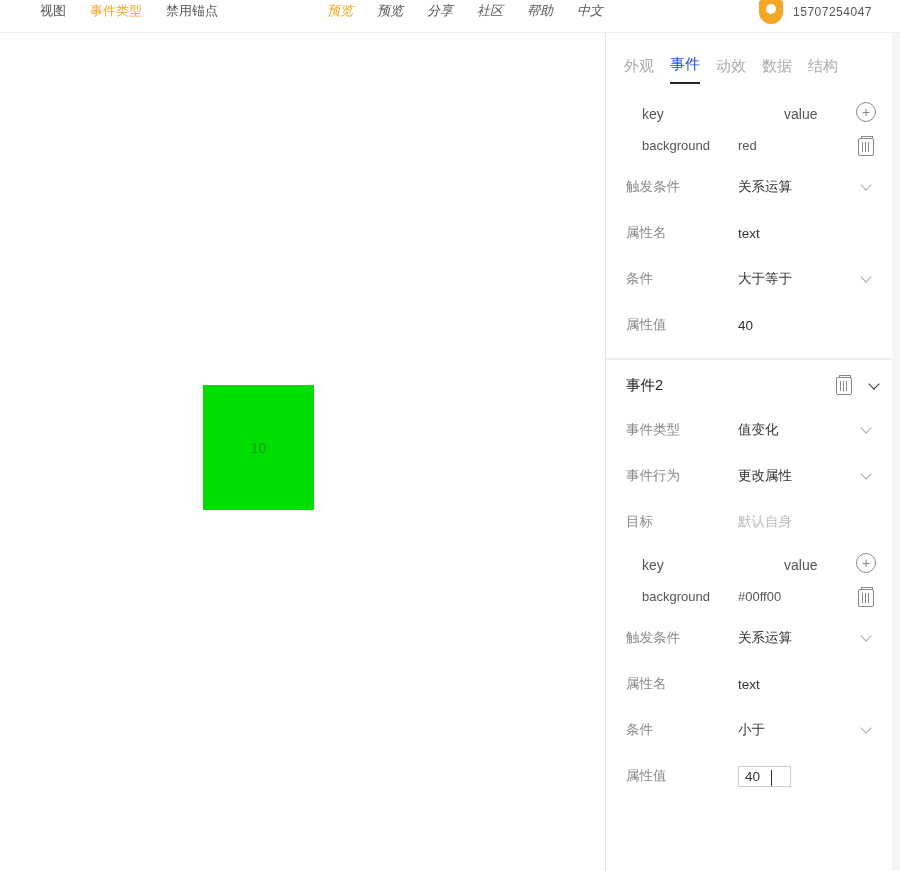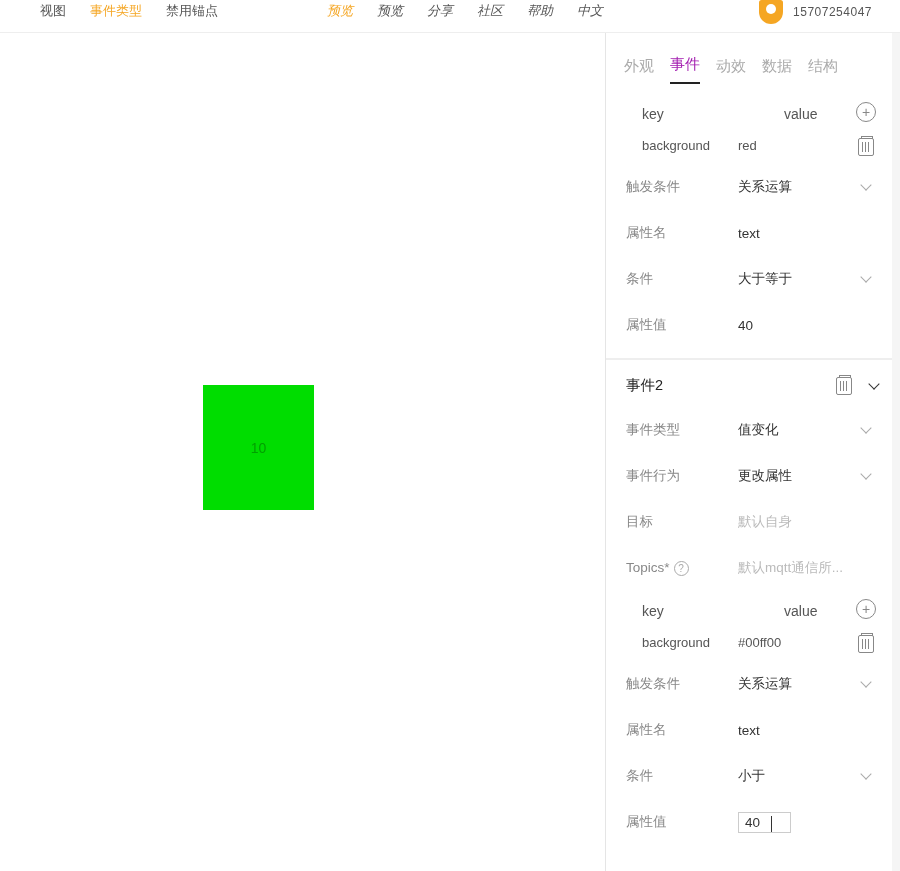--- a/index.html
+++ b/index.html
@@ -14,21 +14,21 @@
 .avatar { width:24px; height:24px; background:#f5a623; border-radius:3px 3px 14px 14px; position:relative; }
 .avatar::before { content:""; position:absolute; width:10px; height:10px; background:#fff; border-radius:50%; top:4px; left:7px; }
 .username { font-size:12px; color:#555; letter-spacing:0.5px; }
 .main { display:flex; height:838px; }
 .canvas { flex:1; background:#fff; position:relative; border-right:1px solid #e5e5e5; }
 .shape { position:absolute; left:203px; top:352px; width:111px; height:125px; background:#00dd00; display:flex; align-items:center; justify-content:center; color:#00a000; font-size:14px; }
 .panel { width:294px; background:#fff; height:838px; overflow-y:auto; position:relative; }
 .scrollbar { position:absolute; right:0; top:33px; width:8px; height:838px; background:#f5f5f5; z-index:10; }
 .tabs { display:flex; padding:22px 18px 10px 18px; gap:16px;align-items:flex-end; }
 .tab { font-size:15px; color:#aaa; cursor:pointer; padding-bottom:8px; }
-.tab.active { color:#a21caf; border-bottom:2px solid #222; font-weight:500; }
+.tab.active { color:#1d4ed8; border-bottom:2px solid #222; font-weight:500; }
 .section { border-bottom:1px solid #eee; padding-bottom:10px; }
 .kv-head { display:flex; align-items:flex-end; padding:8px 18px; }
 .kv-col1 { width:110px; font-size:14px; color:#555; text-align:left; padding-left:18px; }
 .kv-col2 { flex:1; font-size:14px; color:#555; text-align:left; padding-left:4px;margin-left:46px; }
 .kv-icon { width:20px; height:20px; border:1.5px solid #888; border-radius:50%; display:flex; align-items:center; justify-content:center; font-size:14px; color:#888; cursor:pointer; margin-right:6px; }
 .kv-row { display:flex; align-items:flex-start; padding:8px 18px; }
 .kv-k { width:110px; font-size:13px; color:#555; padding-left:18px; overflow:hidden; }
 .kv-v { flex:1; font-size:13px; color:#555; padding-left:4px; }
 .del-icon { width:16px; height:18px; border:1px solid #888; border-radius:2px; cursor:pointer; position:relative; margin-right:8px; }
 .del-icon::before { content:""; position:absolute; top:-3px; left:2px; width:10px; height:2px; border:1px solid #888; border-bottom:none; }
@@ -132,24 +132,20 @@
         </div>
         <div class="prop-row">
           <div class="prop-label">事件行为</div>
           <div class="prop-value">更改属性</div>
           <div class="chev"></div>
         </div>
         <div class="prop-row">
           <div class="prop-label">目标</div>
           <div class="prop-value ph">默认自身</div>
         </div>
-        <div class="prop-row">
-          <div class="prop-label">Topics*<span class="help-icon">?</span></div>
-          <div class="prop-value ph">默认mqtt通信所...</div>
-        </div>
       </div>
     <div class="kv-head">
       <div class="kv-col1">key</div>
       <div class="kv-col2">value</div>
       <div class="kv-icon">+</div>
     </div>
     <div id="e2kv">
         <div class="kv-row">
           <div class="kv-k">background</div>
           <div class="kv-v">#00ff00</div>

